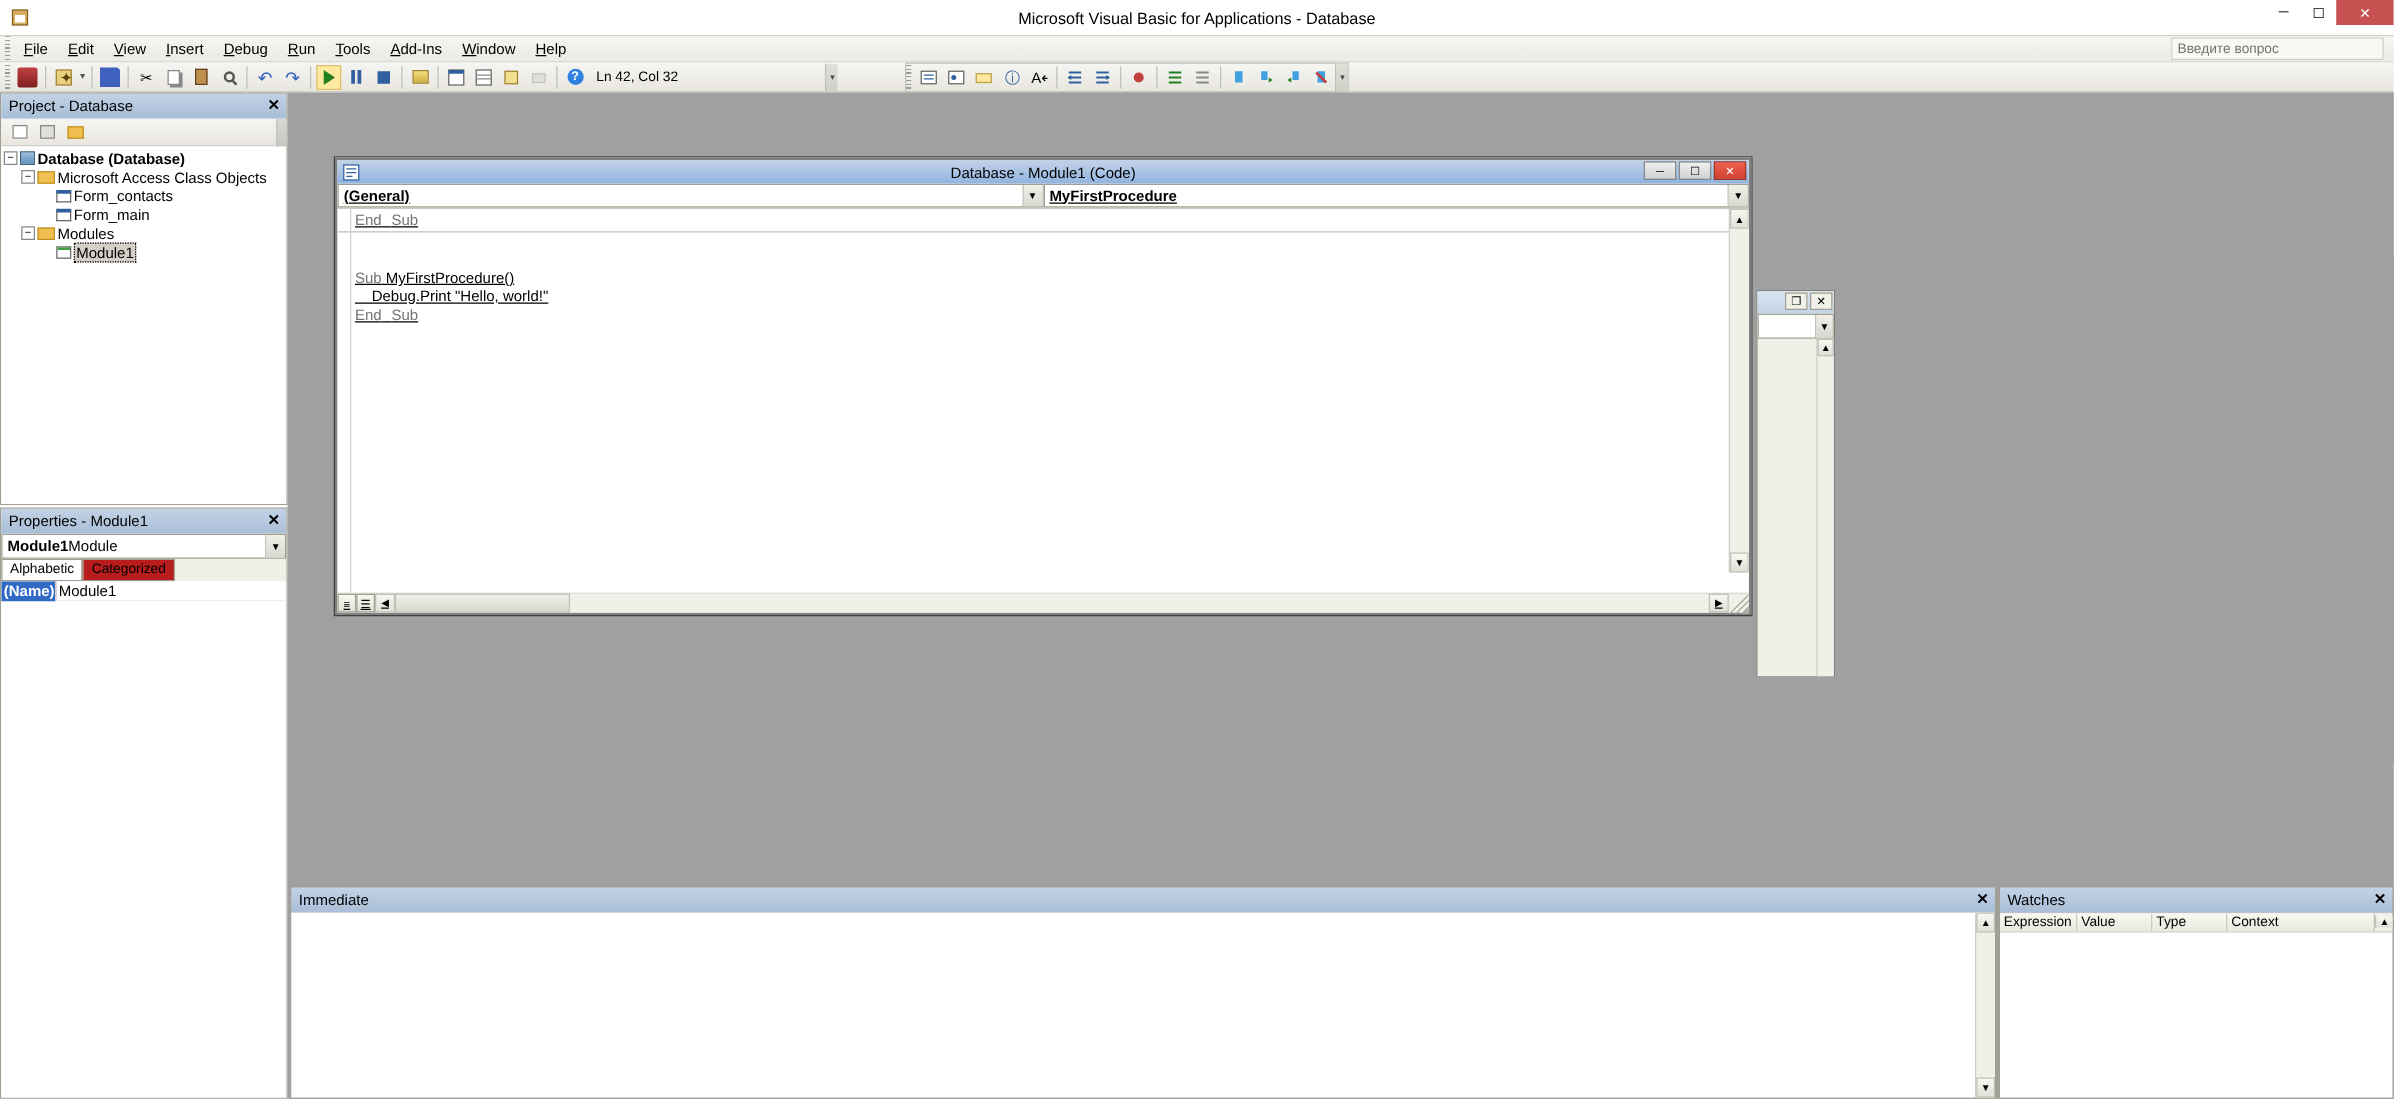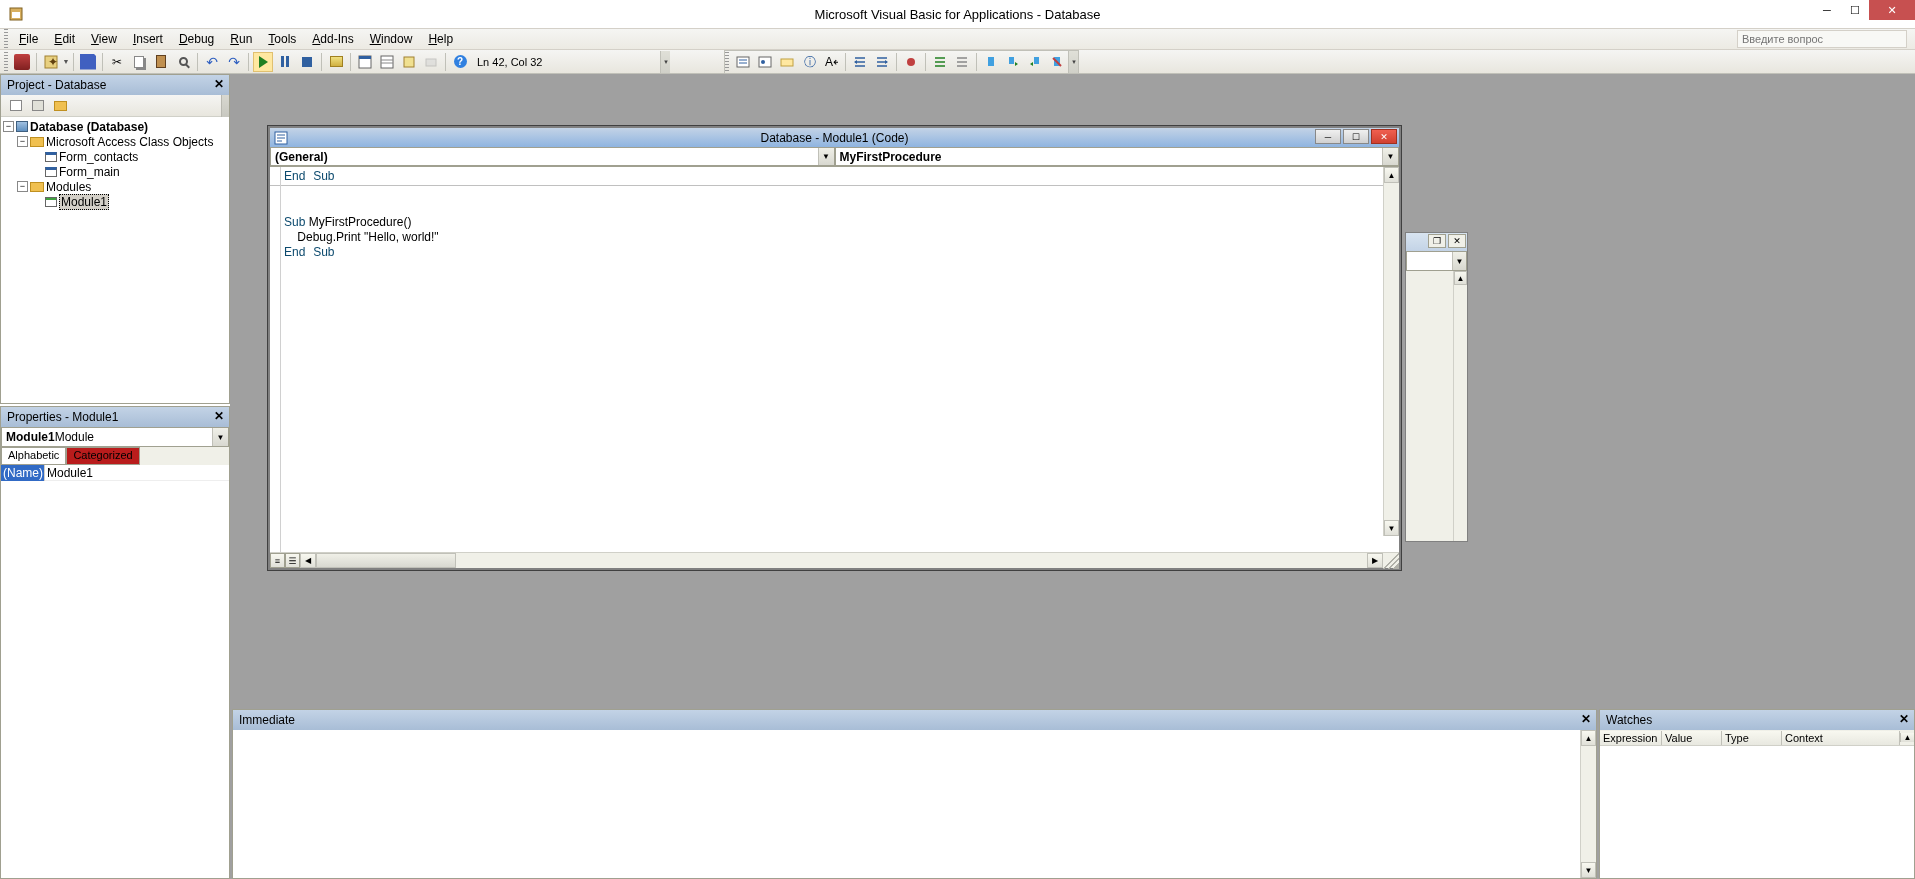--- a/index.html
+++ b/index.html
@@ -57,41 +57,41 @@
 
 
 .properties-panel { border: 1px solid #a0a090; margin-top: 2px; flex: 1 1 auto; display:flex; flex-direction:column; }
 .prop-combo { height: 20px; border: 1px solid #a0a090; margin: 0; display:flex; align-items:center; padding-left:4px; background:#fff; position:relative; font-size:11px; }
 .prop-combo .combo-arrow { position:absolute; right:0; top:0; width:16px; height:100%; background:linear-gradient(#f0f0e8,#d8d8d0); border-left:1px solid #c0c0b8; display:flex; align-items:center; justify-content:center; font-size:8px; }
 .prop-tabs { display:flex; background:#f0f0e8; height:18px; }
 .prop-tab { border:1px solid #a0a090; padding:1px 6px; font-size:11px; background:#fff; cursor:pointer; }
 .prop-tab.inactive { background:#b91c1c; }
 .prop-grid { flex:1; background:#fff; overflow:auto; }
 .prop-row { display:flex; height:16px; font-size:11px; }
-.prop-name { width: 44px; background:#316ac5; color:#fff; padding:1px 2px; border-right:1px solid #d4d0c8; }
+.prop-name { width: 44px; background:#316ac5; color:#fff; padding:1px 2px; border-right:1px solid #d4d0c8;font-weight:bold; }
 .prop-value { flex:1; padding:1px 2px; border-bottom:1px solid #eee; }
 
 
 .mdi-area { flex:1; background:#a0a0a0; position:relative; }
 
 
-.code-window { position:absolute; top:52px; left:38px; width:1133px; height:444px; border:2px solid #808080; background:#fff; display:flex; flex-direction:column; box-shadow: 0 0 0 1px #404040; }
+.code-window { position:absolute; top:52px; left:38px; width:1133px; height:366px; border:2px solid #808080; background:#fff; display:flex; flex-direction:column; box-shadow: 0 0 0 1px #404040; text-decoration: underline; }
 .code-titlebar { height:19px; background:linear-gradient(#c3d3e6,#8fb4e0); display:flex; align-items:center; position:relative; }
 .code-titlebar .icon { width:14px; height:14px; margin-left:4px; }
 .code-titlebar .title { position:absolute; left:50%; transform:translateX(-50%); font-size:12px; }
 .code-titlebar .win-ctrls { position:absolute; right:2px; top:1px; display:flex; gap:2px; }
 .code-titlebar .cw-btn { width:26px; height:15px; background:linear-gradient(#f0f0f0,#d0d0d0); border:1px solid #888; display:flex; align-items:center; justify-content:center; font-size:9px; cursor:pointer; }
 .code-titlebar .cw-btn.red { background:linear-gradient(#f06050,#d04030); color:#fff; border-color:#a03020; }
 .code-combos { height:20px; display:flex; border-bottom:1px solid #a0a090; }
 .code-combo { flex:1; border:1px solid #a0a090; background:#fff; display:flex; align-items:center; padding-left:4px; font-size:11px; font-weight:bold; position:relative; }
 .code-combo .combo-arrow { position:absolute; right:0; top:0; width:16px; height:100%; background:linear-gradient(#f0f0e8,#d8d8d0); border-left:1px solid #c0c0b8; display:flex; align-items:center; justify-content:center; font-size:8px; }
 .code-editor { flex:1; position:relative; background:#fff; overflow:hidden; }
 .code-editor .margin-line { position:absolute; left:10px; top:0; bottom:0; width:1px; background:#d0d0d0; }
 .code-text { font-family: Consolas, "Courier New", monospace; font-size:13px; padding:2px 14px; white-space:pre; line-height:14px; }
-.code-text .kw { color:#0c4a6e; }
+.code-text .kw { color:#737373; }
 .code-text .hr { border:0; border-top:1px solid #c0c0c0; margin:1px -14px; }
 .code-vscroll { position:absolute; right:0; top:0; bottom:16px; width:16px; background:#f0f0e8; border-left:1px solid #d0d0c8; }
 .code-vscroll .arr { height:16px; background:linear-gradient(#f8f8f0,#e0e0d8); border:1px solid #c0c0b8; display:flex; align-items:center; justify-content:center; font-size:8px; }
 .code-hscroll-row { height:16px; display:flex; background:#f0f0e8; border-top:1px solid #d0d0c8; }
 .code-hscroll-row .view-btn { width:15px; height:15px; border:1px solid #a0a090; background:linear-gradient(#f8f8f0,#e0e0d8); display:flex; align-items:center; justify-content:center; font-size:9px; cursor:pointer; }
 .code-hscroll-row .hscroll { flex:1; display:flex; }
 .code-hscroll-row .hscroll .arr { width:16px; border:1px solid #c0c0b8; background:linear-gradient(#f8f8f0,#e0e0d8); display:flex; align-items:center; justify-content:center; font-size:8px; }
 .code-hscroll-row .hscroll .thumb { width:140px; background:linear-gradient(#f0f0e8,#d8d8d0); border:1px solid #c0c0b8; }
 .code-hscroll-row .hscroll .track { flex:1; background:#f0f0e8; }
 .code-hscroll-row .resize { width:16px; height:16px; background: linear-gradient(135deg, transparent 50%, #b0b0a8 50%, #b0b0a8 55%, transparent 55%, transparent 65%, #b0b0a8 65%, #b0b0a8 70%, transparent 70%, transparent 80%, #b0b0a8 80%); }

